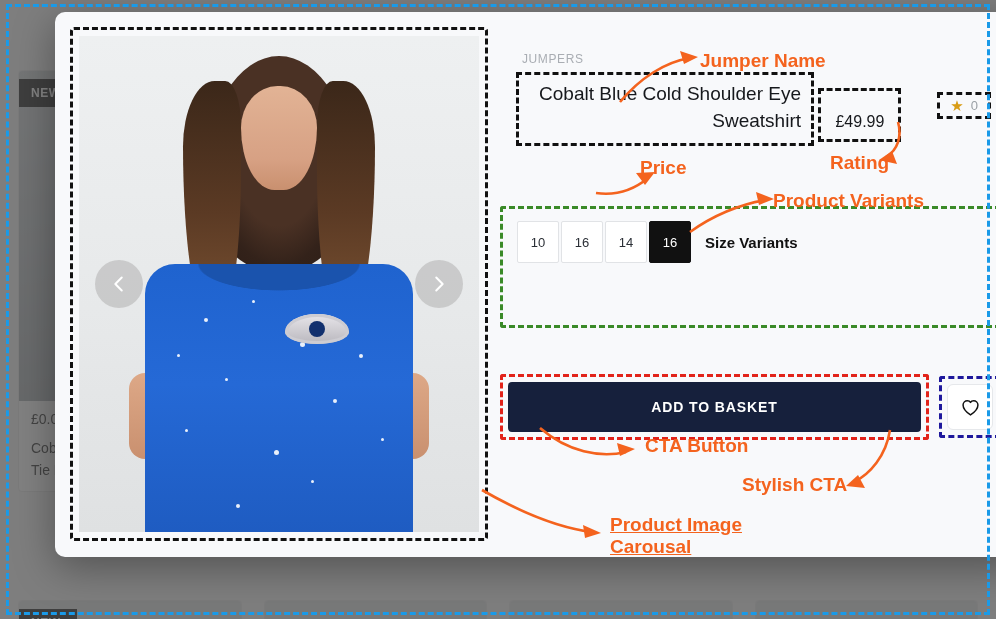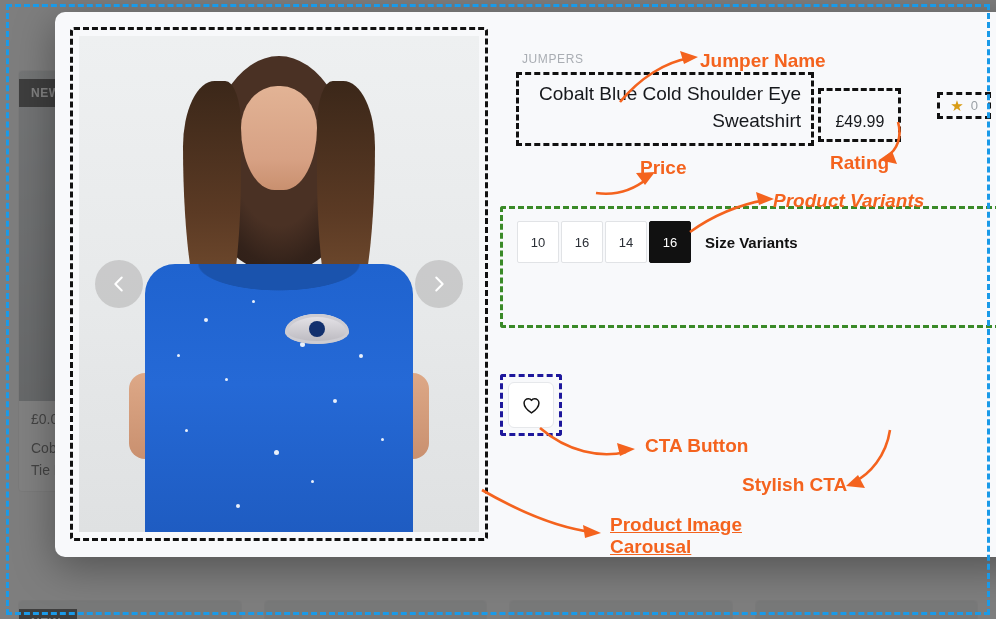--- a/index.html
+++ b/index.html
@@ -299,21 +299,21 @@
     color:#f4631e;
     font-weight:bold;
     font-size:19px;
     line-height:1.16;
     z-index:32;
     white-space:pre-line;
   }
   #anno-product-name{left:700px;top:50px;}
   #anno-price{left:640px;top:157px;}
   #anno-rating{left:820px;top:152px;margin-left:10px;}
-  #anno-variants{left:773px;top:190px;font-style:italic;}
+  #anno-variants{left:773px;top:190px;}
   #anno-cta{left:645px;top:435px;}
   #anno-wishlist{left:742px;top:474px;}
   #anno-carousel{left:610px;top:514px;text-decoration:underline;}
 
   #anno-svg{
     position:absolute;inset:0;
     width:996px;height:619px;
     z-index:31;
     pointer-events:none;
   }
@@ -462,20 +462,23 @@
       <div class="size-row">
         <button class="size-box">10</button>
         <button class="size-box">16</button>
         <button class="size-box">14</button>
         <button class="size-box active">16</button>
         <span class="callout">Size Variants</span>
       </div>
     </div>
 
     <div class="cta-row">
+      <div class="cta-outline">
+        <button class="add-basket">ADD TO BASKET</button>
+      </div>
       <div class="wish-outline">
         <button class="wish-btn">
           <svg viewBox="0 0 24 24">
             <path d="M12 20.5 C12 20.5 3.5 15 3.5 9.2 C3.5 6.3 5.8 4.2 8.4 4.2 C10.1 4.2 11.4 5.1 12 6.2 C12.6 5.1 13.9 4.2 15.6 4.2 C18.2 4.2 20.5 6.3 20.5 9.2 C20.5 15 12 20.5 12 20.5 Z" stroke-linejoin="round"></path>
           </svg>
         </button>
       </div>
     </div>
 
   </div>

